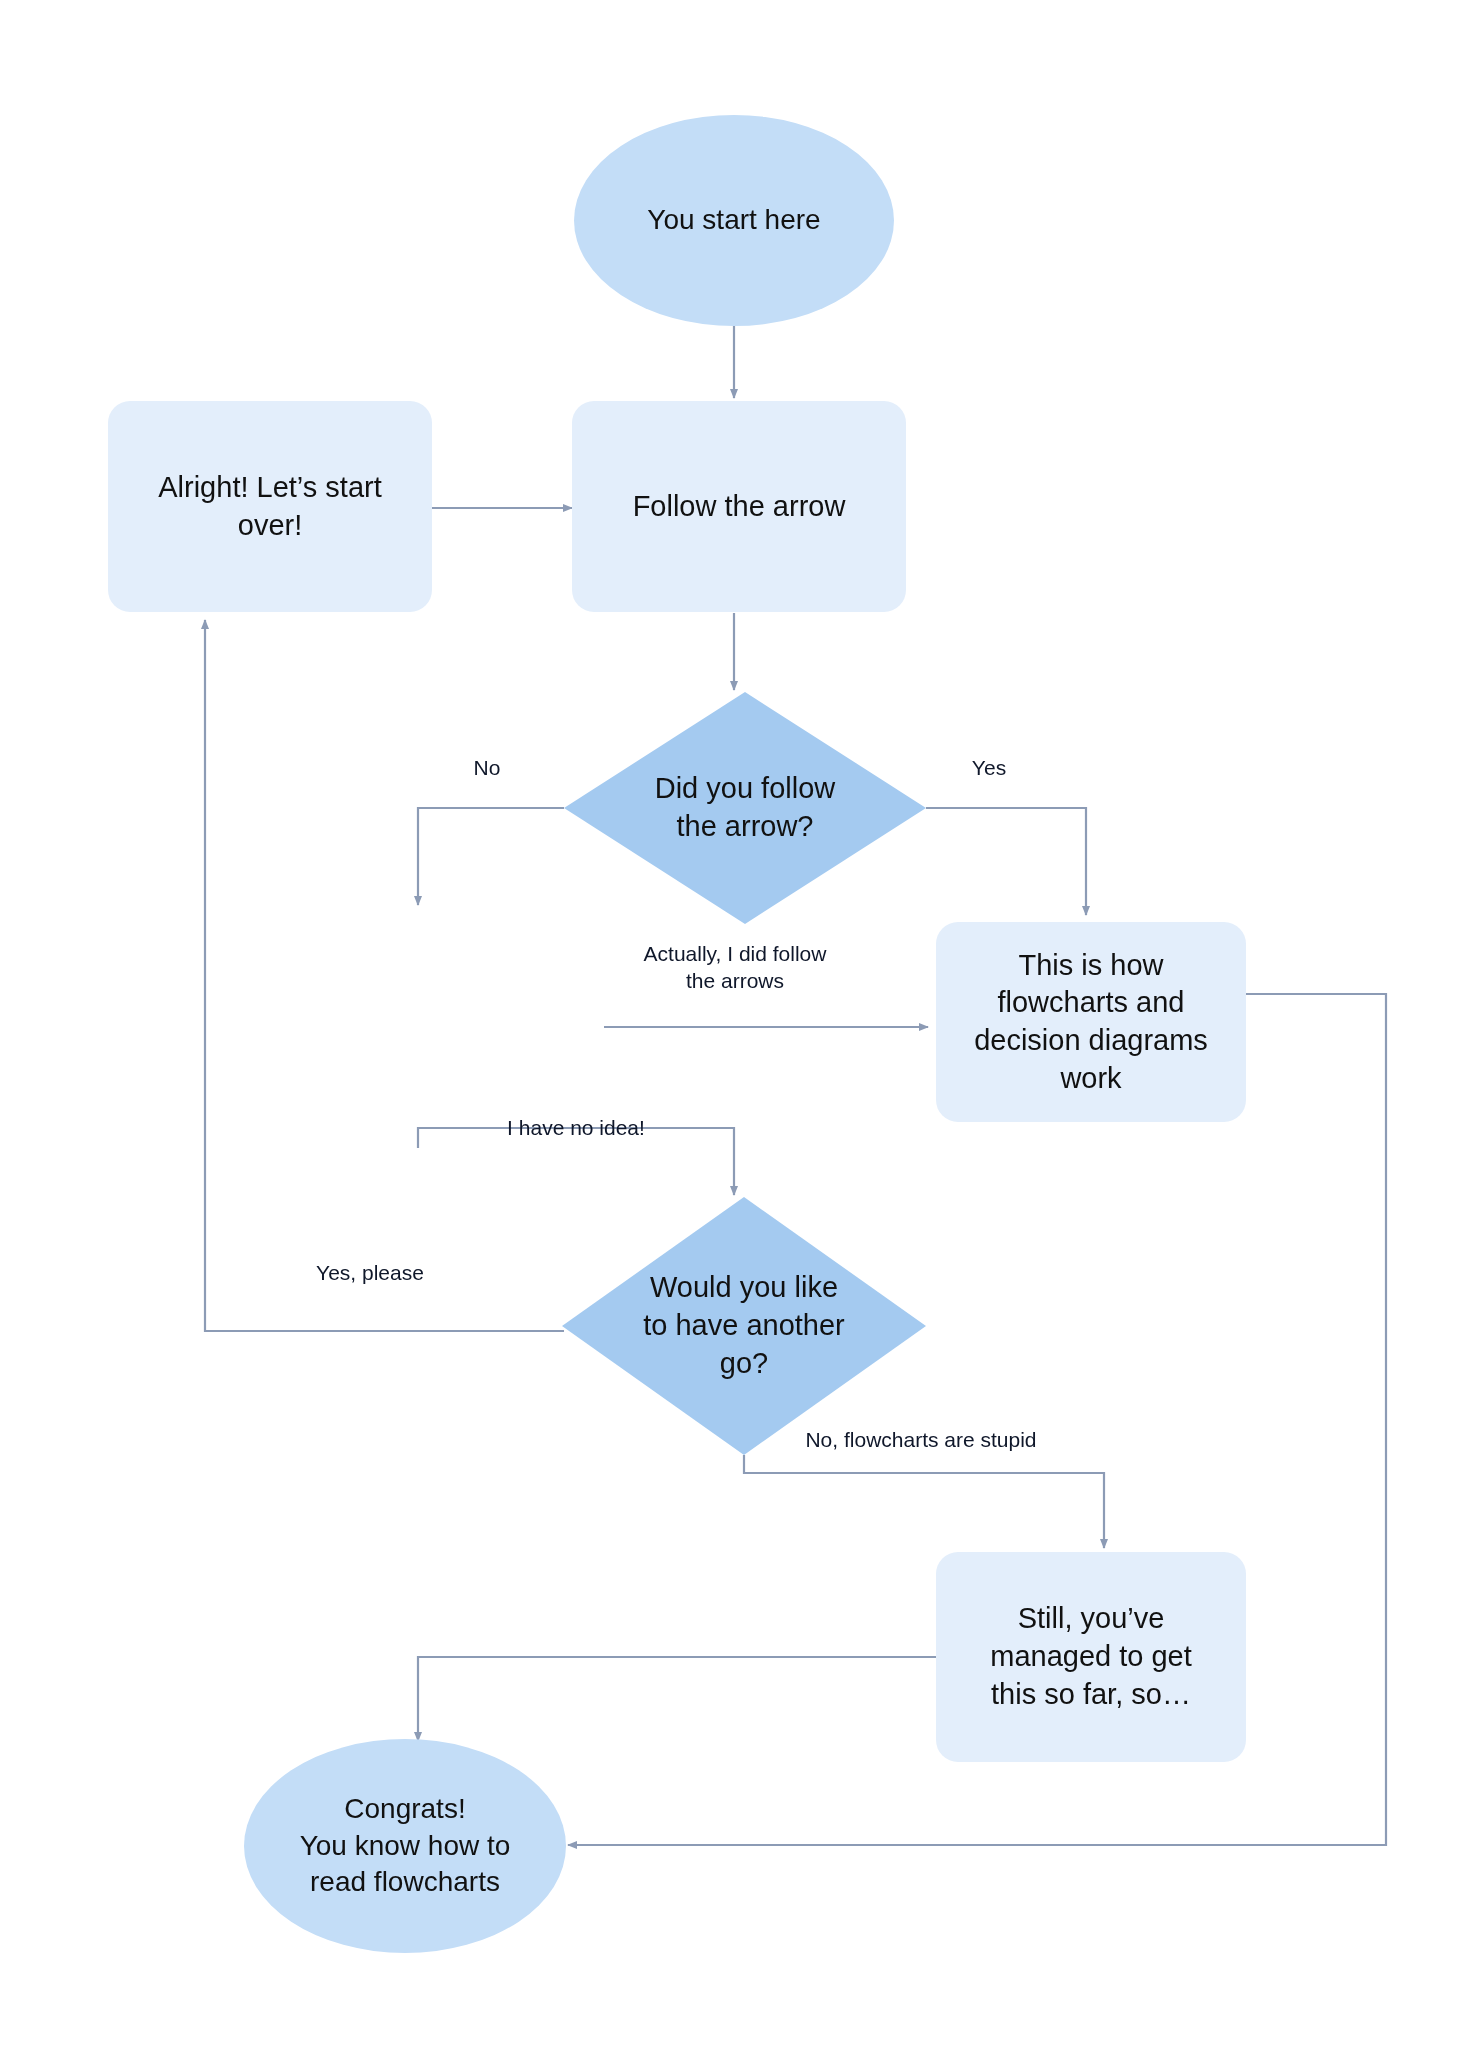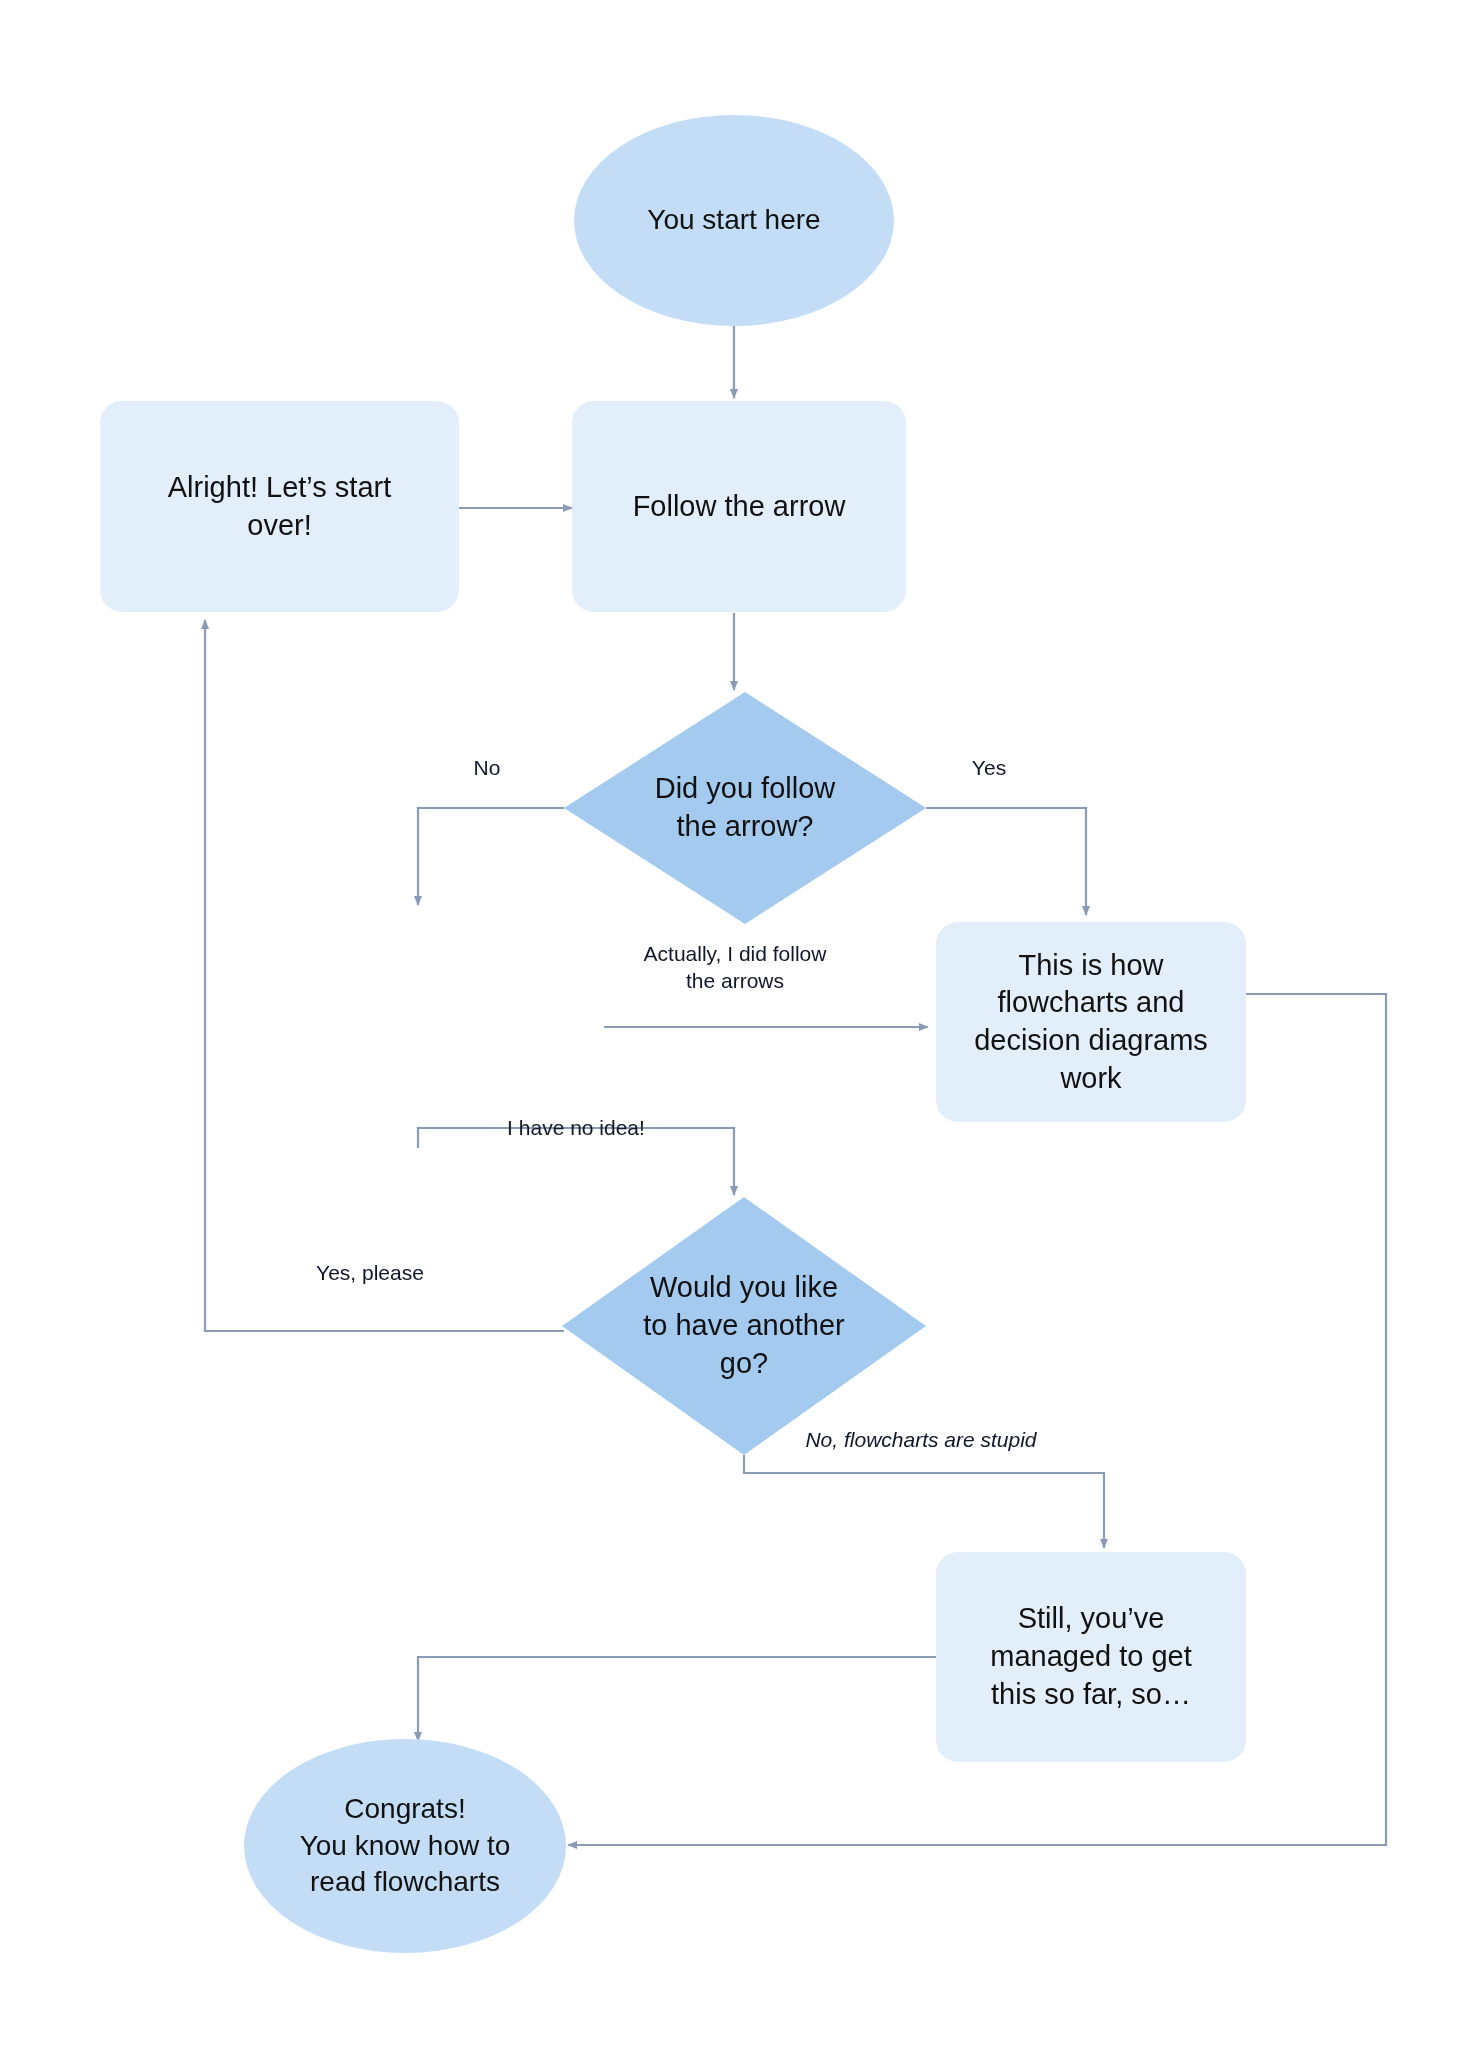--- a/index.html
+++ b/index.html
@@ -107,21 +107,21 @@
       <path d="M 936,1657 L 418,1657 L 418,1741" marker-end="url(#arrowhead)"></path>
 
       <path d="M 1245,994 L 1386,994 L 1386,1845 L 568,1845" marker-end="url(#arrowhead)"></path>
     </g>
   </svg>
 
   <div class="node node-ellipse" style="left:574px; top:115px; width:320px; height:211px;">
     <span>You start here</span>
   </div>
 
-  <div class="node node-box" style="left:100px; top:401px; width:359px; height:211px; padding:12px 24px;">
+  <div class="node node-box" style="left:108px; top:401px; width:324px; height:211px; padding:12px 24px;">
     <span>Alright! Let’s start
 over!</span>
   </div>
 
   <div class="node node-box" style="left:572px; top:401px; width:334px; height:211px; padding:0 18px;">
     <span>Follow the arrow</span>
   </div>
 
   <div class="node node-diamond" style="left:564px; top:692px; width:362px; height:232px;">
     <div class="diamond-shape"></div>
@@ -160,15 +160,15 @@
 
   <div class="edge-label" style="left:989px; top:768px;">Yes</div>
 
   <div class="edge-label" style="left:735px; top:968px;">Actually, I did follow
 the arrows</div>
 
   <div class="edge-label" style="left:576px; top:1128px;">I have no idea!</div>
 
   <div class="edge-label" style="left:370px; top:1273px;">Yes, please</div>
 
-  <div class="edge-label" style="left:921px; top:1440px;font-style:italic;">No, flowcharts are stupid</div>
+  <div class="edge-label" style="left:921px; top:1440px;">No, flowcharts are stupid</div>
 
 </div>
 
 </body></html>

